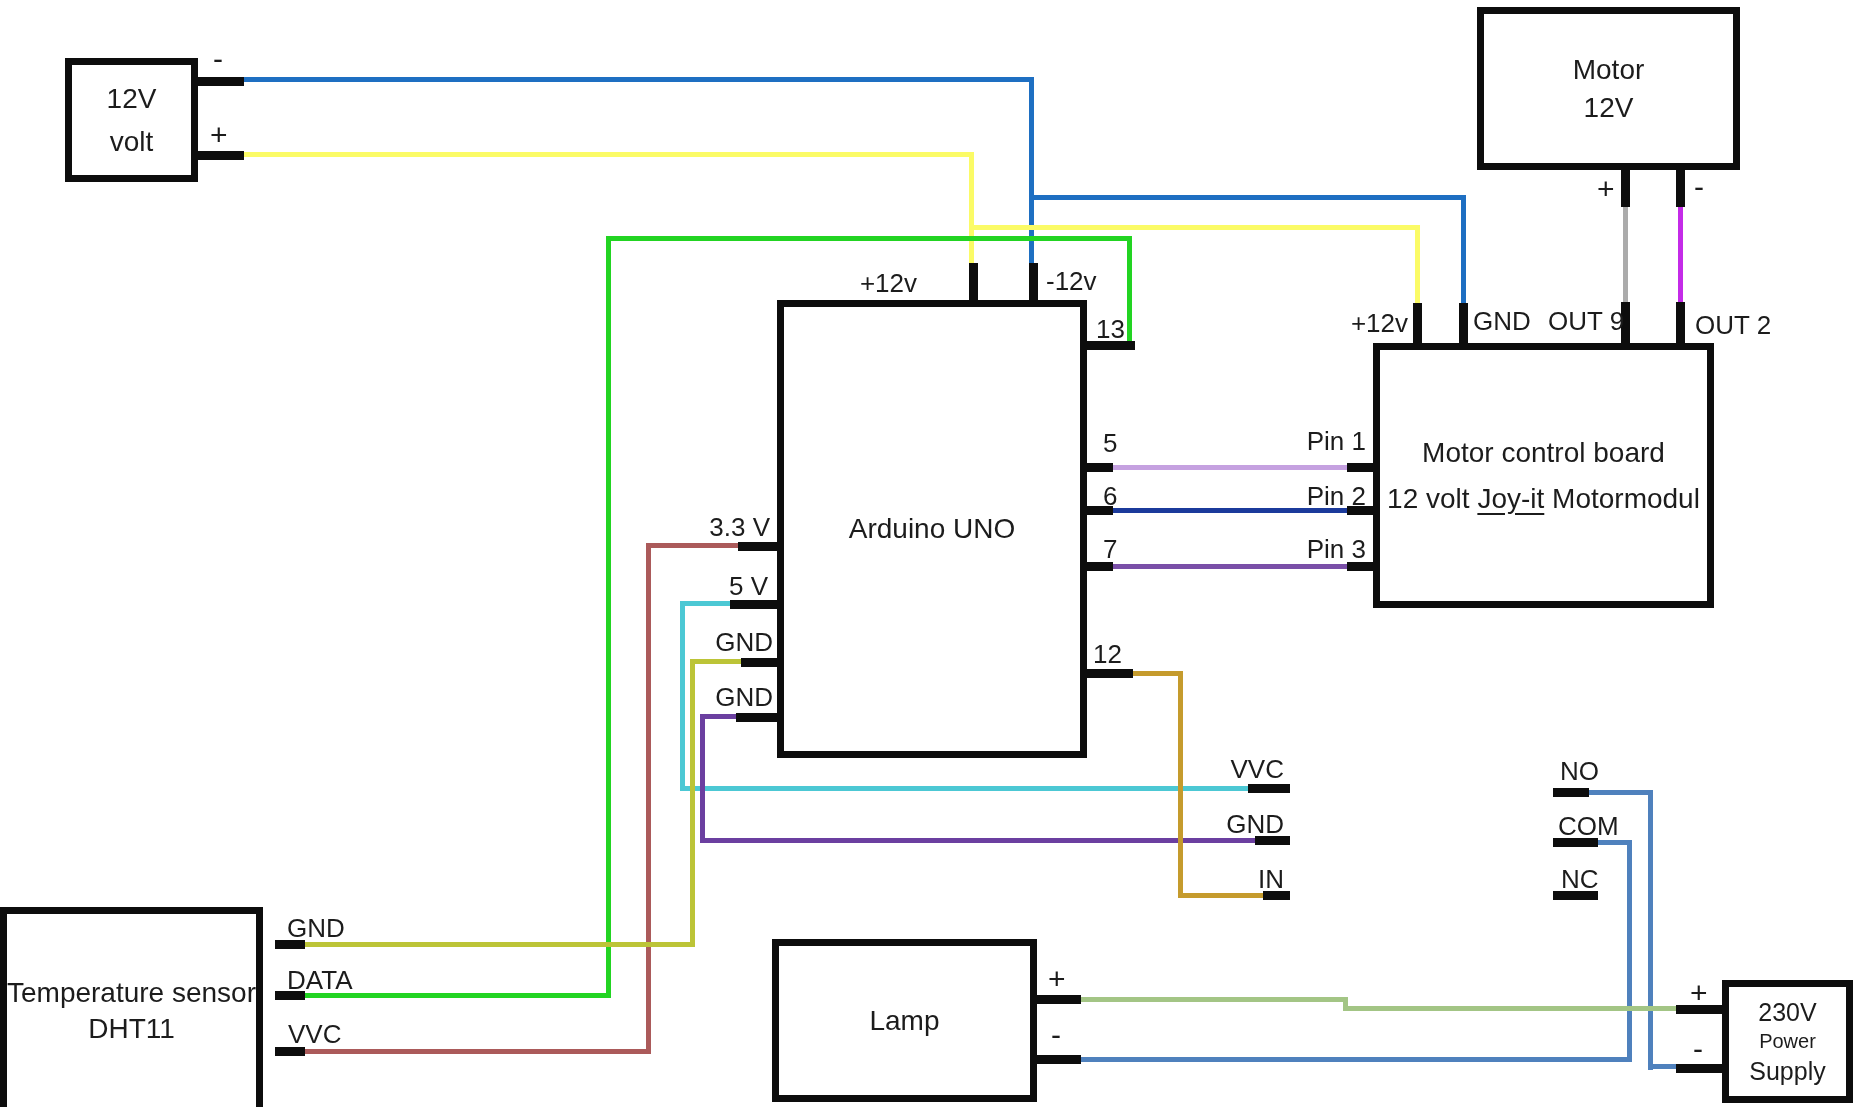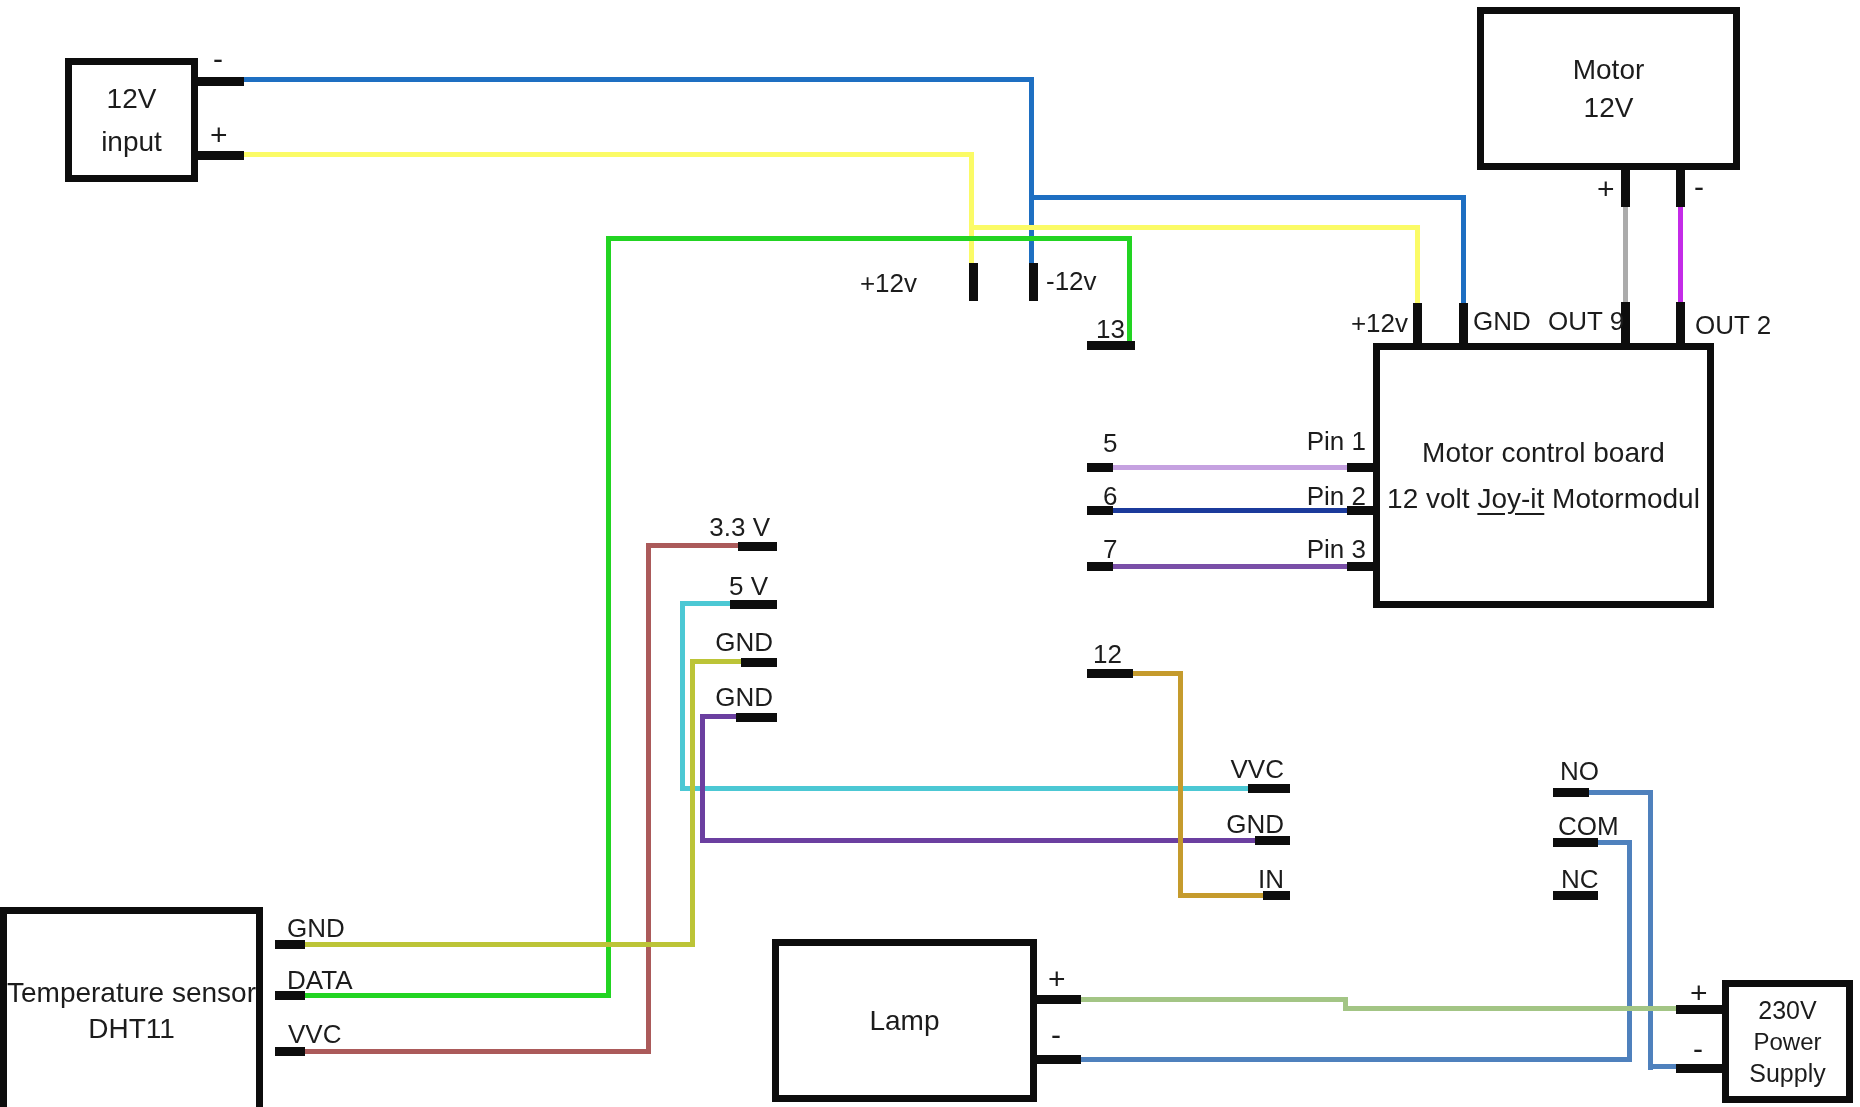--- a/index.html
+++ b/index.html
@@ -129,47 +129,50 @@
   <div class="stub" style="left:1553px;top:788px;width:36px;height:9px"></div>
   <div class="stub" style="left:1553px;top:838px;width:45px;height:9px"></div>
   <div class="stub" style="left:1553px;top:891px;width:45px;height:9px"></div>
   <div class="stub" style="left:1037px;top:995px;width:44px;height:9px"></div>
   <div class="stub" style="left:1037px;top:1055px;width:44px;height:9px"></div>
   <div class="stub" style="left:1676px;top:1005px;width:46px;height:9px"></div>
   <div class="stub" style="left:1676px;top:1064px;width:46px;height:9px"></div>
 
   <div class="box" style="left:65px;top:58px;width:133px;height:124px;gap:14px">
     <div class="t">12V</div>
-    <div class="t">input</div>
+    <div class="t">volt</div>
   </div>
 
   <div class="box" style="left:1477px;top:7px;width:263px;height:163px;gap:8px">
     <div class="t">Motor</div>
     <div class="t">12V</div>
   </div>
 
+  <div class="box" style="left:777px;top:300px;width:310px;height:458px">
+    <div class="t">Arduino UNO</div>
+  </div>
 
   <div class="box" style="left:1373px;top:343px;width:341px;height:265px;gap:16px">
     <div class="t">Motor control board</div>
     <div class="t"><span>12 volt </span><span class="mark">Joy-it</span><span> Motormodul</span></div>
   </div>
 
   <div class="box" style="left:0;top:907px;width:263px;height:207px;gap:6px">
     <div class="t">Temperature sensor</div>
     <div class="t">DHT11</div>
   </div>
 
 
   <div class="box" style="left:772px;top:939px;width:265px;height:163px">
     <div class="t">Lamp</div>
   </div>
 
   <div class="box" style="left:1722px;top:980px;width:131px;height:123px;gap:6px">
     <div class="t" style="font-size:25px">230V</div>
-    <div class="t" style="font-size:24px">Power</div>
+    <div class="t" style="font-size:20px">Power</div>
     <div class="t" style="font-size:25px">Supply</div>
   </div>
 
   <div class="lbl sign" style="left:213px;top:44px">-</div>
   <div class="lbl sign" style="left:210px;top:120px">+</div>
 
   <div class="lbl sign" style="left:1597px;top:174px">+</div>
   <div class="lbl sign" style="left:1694px;top:172px">-</div>
 
   <div class="lbl r" style="left:842px;top:270px;width:75px">+12v</div>

